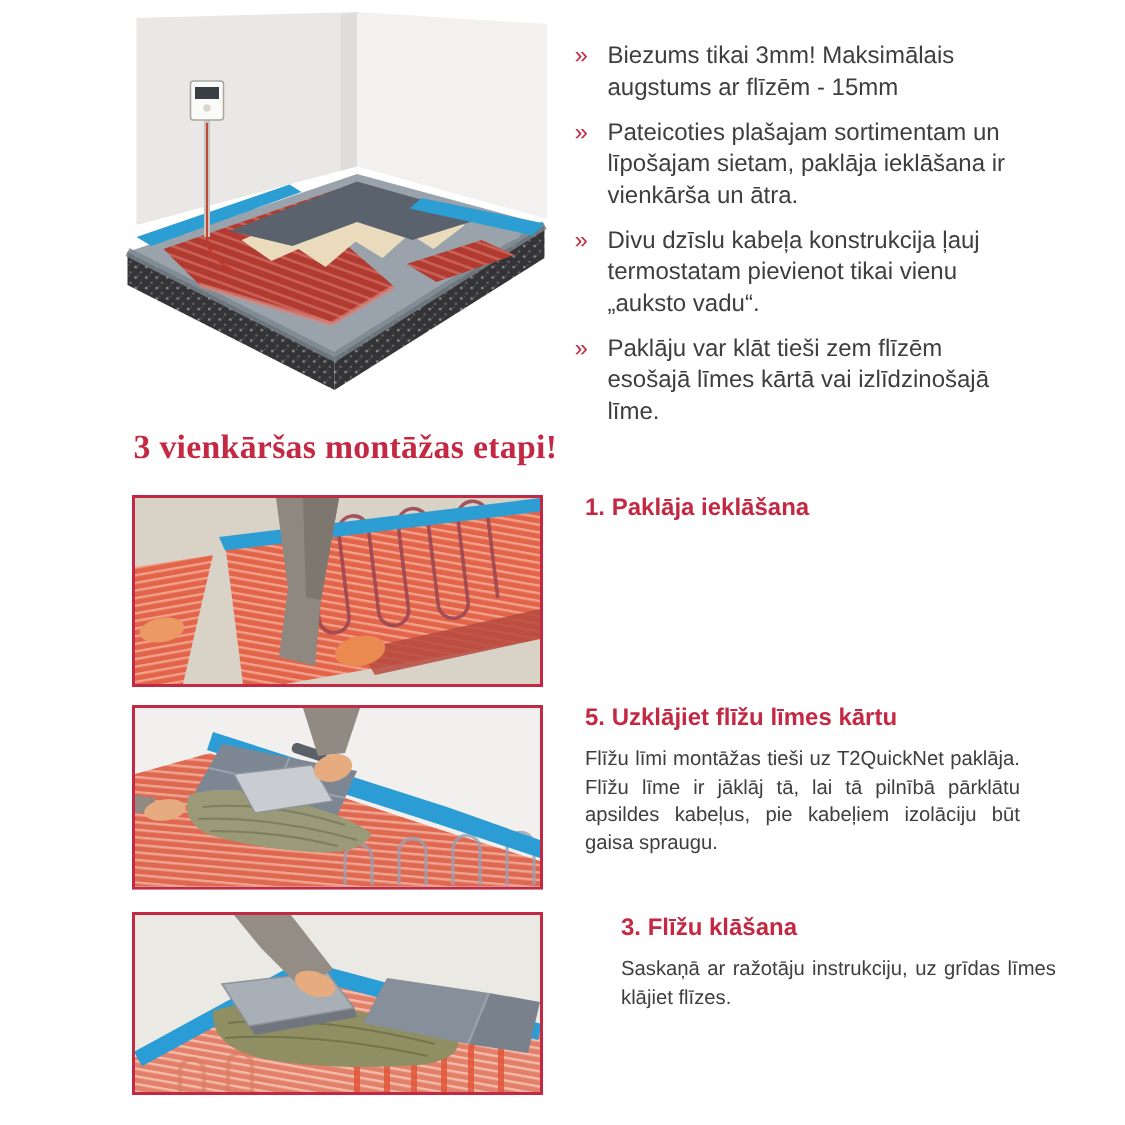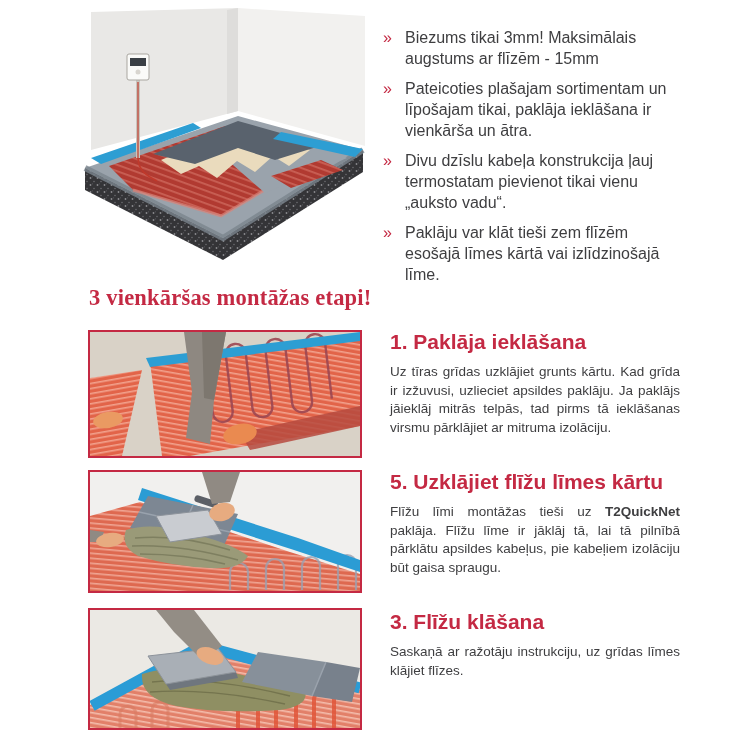--- a/index.html
+++ b/index.html
@@ -34,24 +34,24 @@
   }
   .photo svg { display:block; width:100%; height:100%; }
   #photo1 { top:330px; height:128px; }
   #photo2 { top:470px; height:123px; }
   #photo3 { top:608px; height:122px; }
 
   
   .step-text { position:absolute; left:390px; width:290px; }
   #text1 { top:330px; }
   #text2 { top:470px; }
-  #text3 { top:610px; }
-  .step-title { font-size:21px; font-weight:bold; color:#c42943; margin:0 0 9px 0; }
+  #text3 { top:610px;margin-left:24px; }
+  .step-title { font-size:16px; font-weight:bold; color:#c42943; margin:0 0 9px 0; }
   .step-body  { font-size:13.5px; line-height:18.5px; color:#3e3e40; text-align:justify; margin:0; }
-  .brand { font-weight:bold; }
+  .brand { font-weight:normal; }
 </style>
 </head>
 <body>
 
 <div class="page">
 
   <div class="illustration">
     <svg viewBox="0 0 290 252" preserveAspectRatio="none">
       <defs>
         <pattern id="il-speck" width="7" height="7" patternUnits="userSpaceOnUse">
@@ -97,21 +97,21 @@
     </svg>
   </div>
 
   <ul class="bullets">
     <li class="bullet">
       <span class="bullet-marker">»</span>
       <span class="bullet-text">Biezums tikai 3mm! Maksimālais augstums ar flīzēm - 15mm</span>
     </li>
     <li class="bullet">
       <span class="bullet-marker">»</span>
-      <span class="bullet-text">Pateicoties plašajam sortimentam un līpošajam tikai, paklāja ieklāšana ir vienkārša un ātra.</span>
+      <span class="bullet-text">Pateicoties plašajam sortimentam un līpošajam sietam, paklāja ieklāšana ir vienkārša un ātra.</span>
     </li>
     <li class="bullet">
       <span class="bullet-marker">»</span>
       <span class="bullet-text">Divu dzīslu kabeļa konstrukcija ļauj termostatam pievienot tikai vienu „auksto vadu“.</span>
     </li>
     <li class="bullet">
       <span class="bullet-marker">»</span>
       <span class="bullet-text">Paklāju var klāt tieši zem flīzēm esošajā līmes kārtā vai izlīdzinošajā līme.</span>
     </li>
   </ul>
@@ -142,21 +142,20 @@
         <polygon points="94,0 136,0 124,68 120,112 96,106 102,60" fill="#8e8881"></polygon>
         <polygon points="112,0 136,0 124,68 114,66" fill="#7d776f"></polygon>
       </g>
       <ellipse cx="150" cy="102" rx="17" ry="10" fill="#ea8a50" transform="rotate(-12 150 102)"></ellipse>
       <ellipse cx="18" cy="88" rx="15" ry="8" fill="#ea9a62" transform="rotate(-10 18 88)"></ellipse>
     </svg>
   </div>
 
   <div class="step-text" id="text1">
     <h3 class="step-title">1. Paklāja ieklāšana</h3>
-    <p class="step-body">Uz tīras grīdas uzklājiet grunts kārtu. Kad grīda ir izžuvusi, uzlieciet apsildes paklāju. Ja paklājs jāieklāj mitrās telpās, tad pirms tā ieklāšanas virsmu pārklājiet ar mitruma izolāciju.</p>
   </div>
 
   <div class="photo" id="photo2">
     <svg viewBox="0 0 270 119" preserveAspectRatio="none">
       <defs>
         <pattern id="p2s" width="5" height="5" patternUnits="userSpaceOnUse" patternTransform="rotate(95)">
           <rect width="5" height="5" fill="#de6950"></rect>
           <rect width="1.6" height="5" fill="#f0a593"></rect>
         </pattern>
       </defs>

